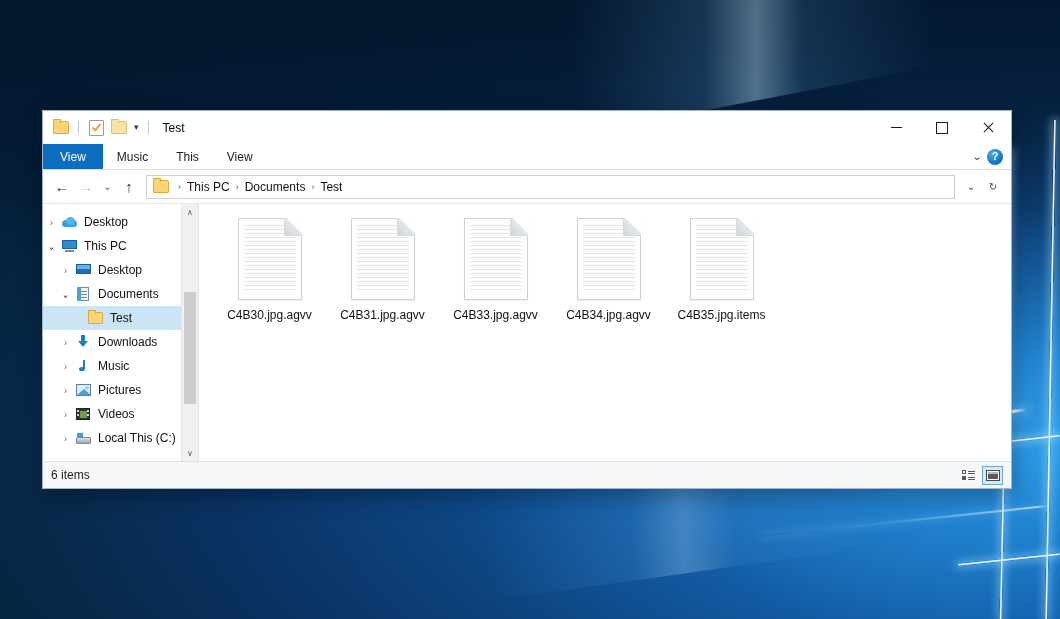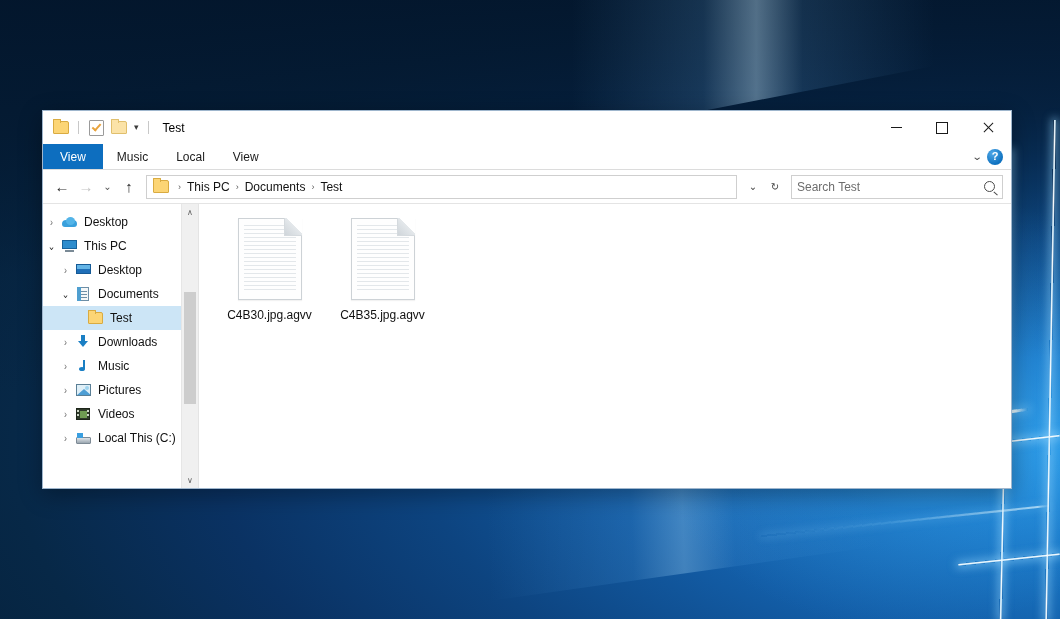--- a/index.html
+++ b/index.html
@@ -474,21 +474,21 @@
         </div>
         <div class="win-btn close">
           <span class="gl-close"></span>
         </div>
       </div>
     </div>
 
     <div class="ribbon">
       <div class="tab-file">View</div>
       <div class="tab">Music</div>
-      <div class="tab">Local</div>
+      <div class="tab">This</div>
       <div class="tab">View</div>
       <div class="ribbon-right">
         <span class="chev-dn">⌄</span>
         <span class="help-icon">?</span>
       </div>
     </div>
 
     <div class="addrbar">
       <div class="nav-btn">←</div>
       <div class="nav-btn dim">→</div>
@@ -501,24 +501,20 @@
         <span class="crumb">This PC</span>
         <span class="crumb-sep">›</span>
         <span class="crumb">Documents</span>
         <span class="crumb-sep">›</span>
         <span class="crumb">Test</span>
       </div>
 
       <div class="addr-ctrl">⌄</div>
       <div class="addr-ctrl">↻</div>
 
-      <div class="search-box">
-        <span class="search-ph">Search Test</span>
-        <span class="mag"></span>
-      </div>
     </div>
 
     <div class="body-row">
 
       <div class="navpane">
         <div class="nav-list">
 
           <div class="nav-item ind-1">
             <span class="nav-exp">›</span>
             <span class="nav-icon">
@@ -612,32 +608,70 @@
 
           <div class="file-item">
             <div class="doc-icon">
               <div class="doc-lines"></div>
               <div class="doc-fold-mask"></div>
               <div class="doc-fold"></div>
             </div>
             <div class="file-label">C4B30.jpg.agvv</div>
           </div>
 
-
-
-
-
           <div class="file-item">
             <div class="doc-icon">
               <div class="doc-lines"></div>
               <div class="doc-fold-mask"></div>
               <div class="doc-fold"></div>
             </div>
-            <div class="file-label">C4B35.jpg.agvv</div>
+            <div class="file-label">C4B31.jpg.agvv</div>
+          </div>
+
+
+          <div class="file-item">
+            <div class="doc-icon">
+              <div class="doc-lines"></div>
+              <div class="doc-fold-mask"></div>
+              <div class="doc-fold"></div>
+            </div>
+            <div class="file-label">C4B33.jpg.agvv</div>
+          </div>
+
+          <div class="file-item">
+            <div class="doc-icon">
+              <div class="doc-lines"></div>
+              <div class="doc-fold-mask"></div>
+              <div class="doc-fold"></div>
+            </div>
+            <div class="file-label">C4B34.jpg.agvv</div>
+          </div>
+
+          <div class="file-item">
+            <div class="doc-icon">
+              <div class="doc-lines"></div>
+              <div class="doc-fold-mask"></div>
+              <div class="doc-fold"></div>
+            </div>
+            <div class="file-label">C4B35.jpg.items</div>
           </div>
 
         </div>
       </div>
     </div>
 
+    <div class="statusbar">
+      <span>6 items</span>
+      <span class="status-views">
+        <span class="view-btn">
+          <span class="vb-details">
+            <span class="vb-details-b"></span>
+              <span class="vb-details-l"></span>
+          </span>
+        </span>
+        <span class="view-btn active">
+          <span class="vb-large"></span>
+        </span>
+      </span>
+    </div>
 
   </div>
 </div>
 
 </body></html>

